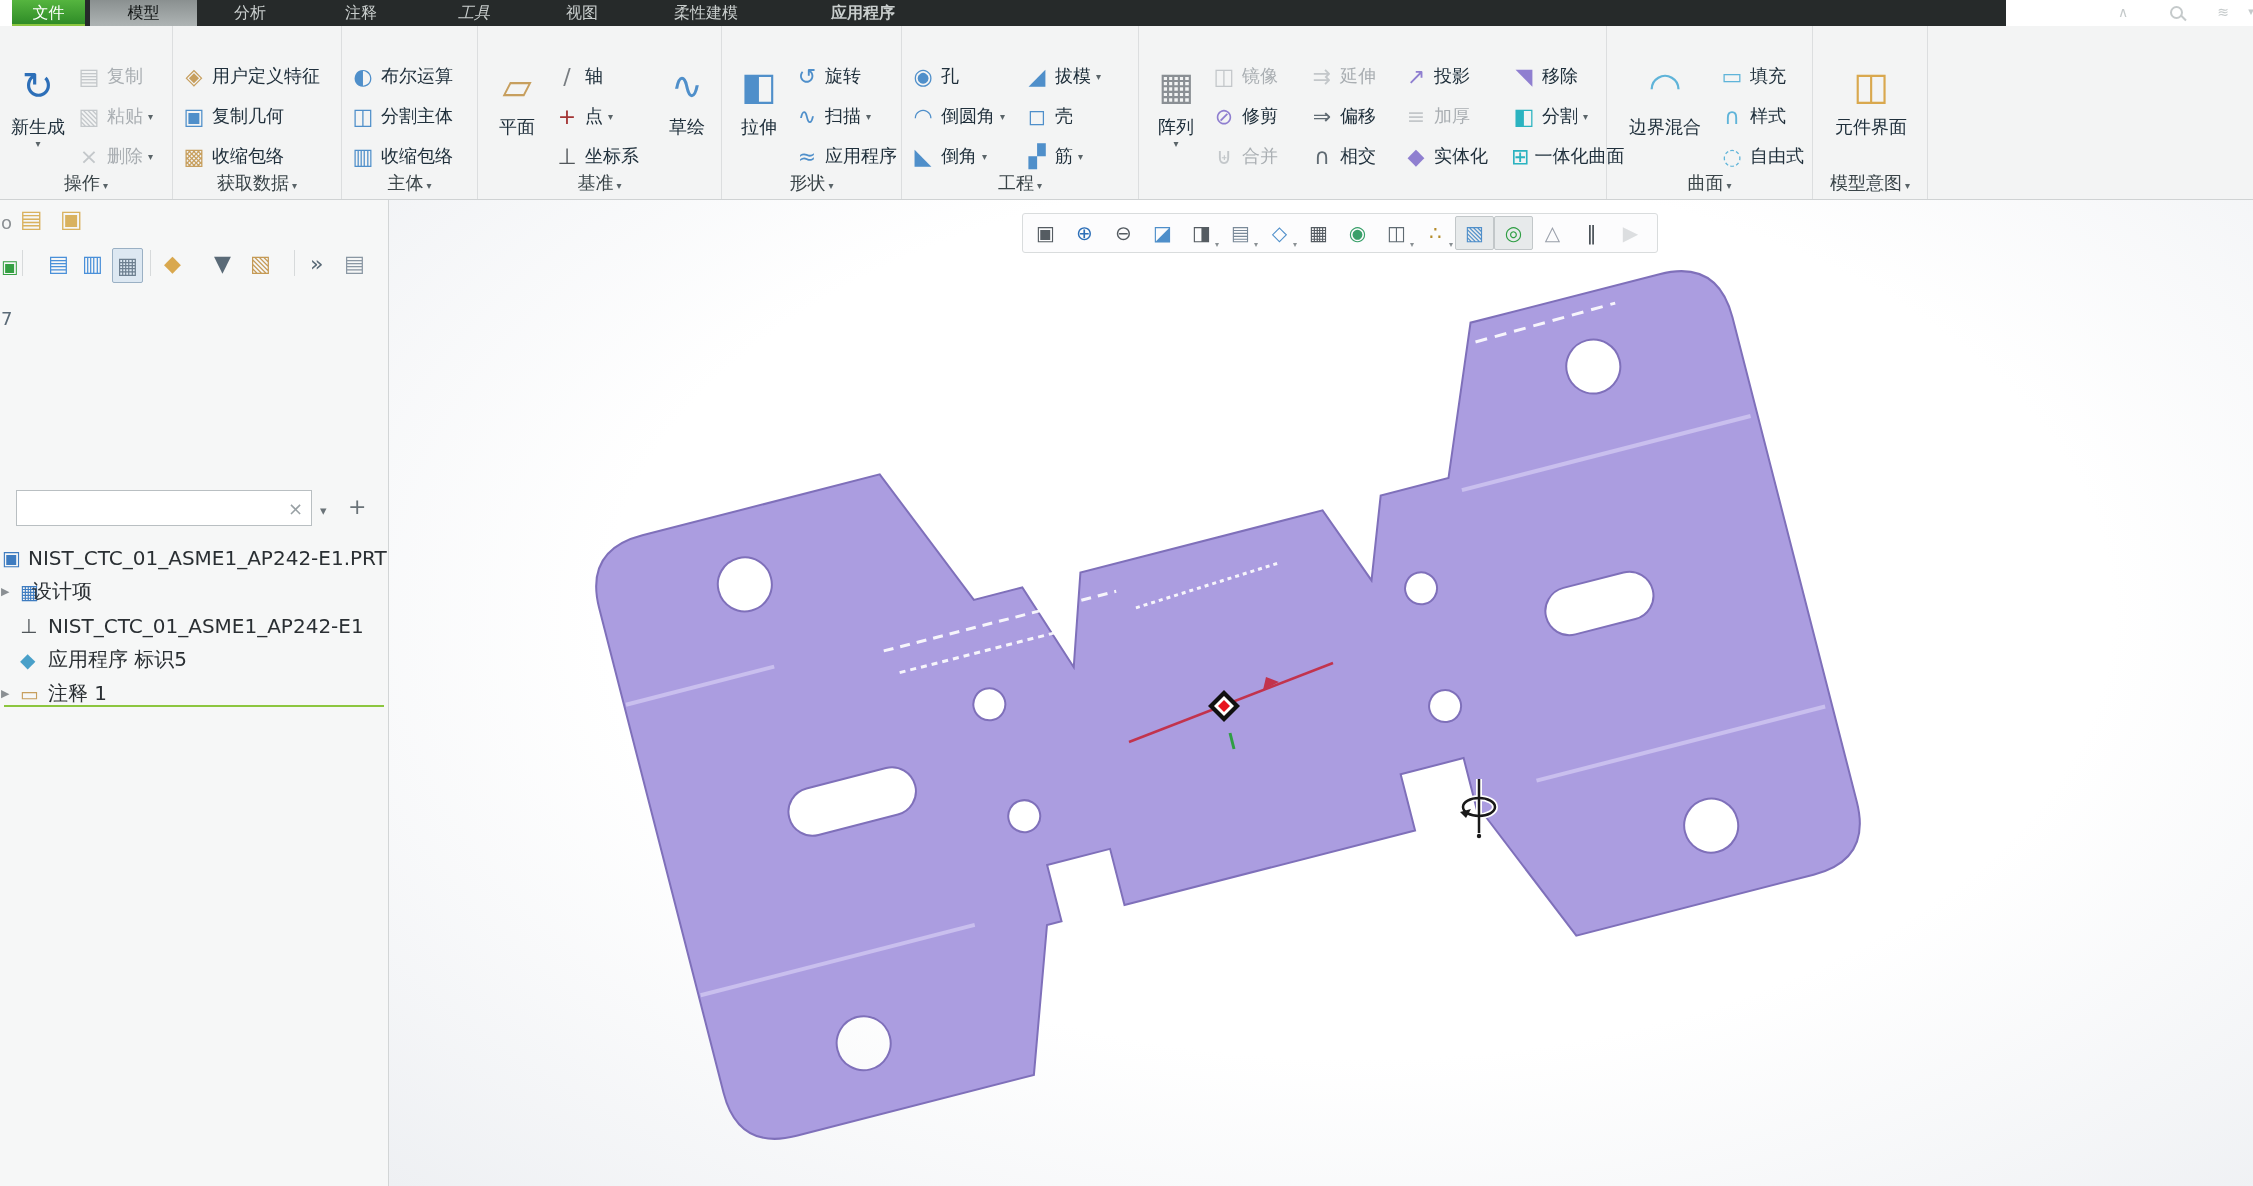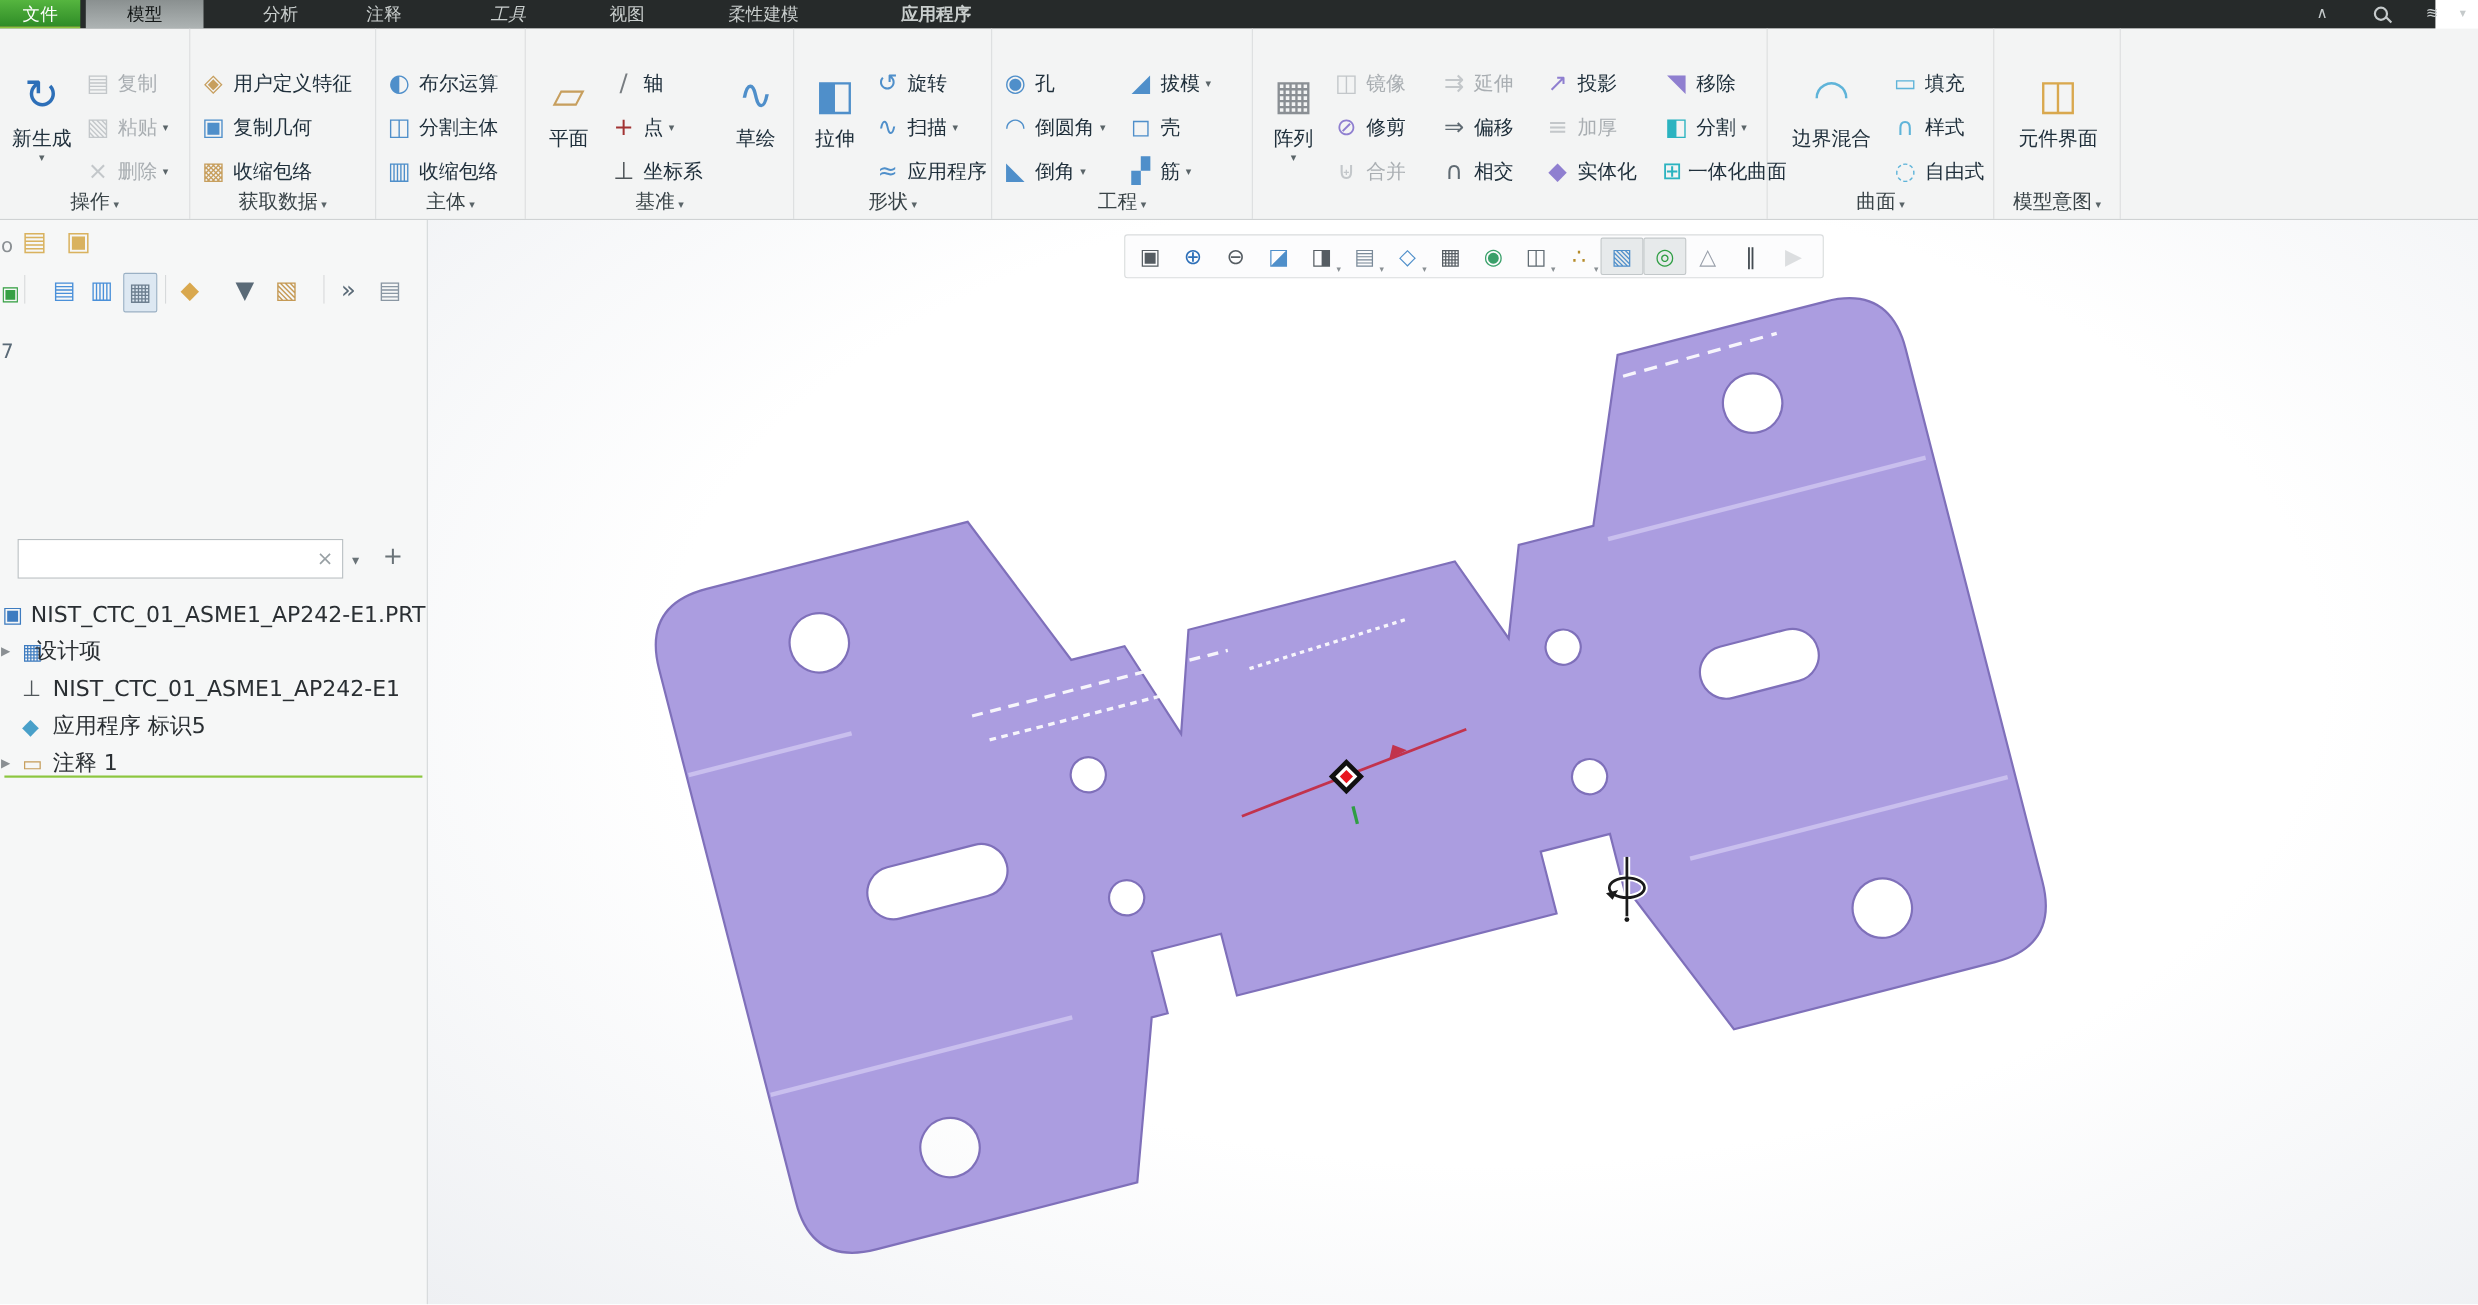--- a/index.html
+++ b/index.html
@@ -1,19 +1,19 @@
 <!DOCTYPE html>
 <html><head>
 <meta charset="utf-8">
 <style>
   html,body{margin:0;padding:0;background:#fff;}
   #stage{position:relative;width:2253px;height:1186px;overflow:hidden;
     font-family:"DejaVu Sans","Liberation Sans",sans-serif;background:#fff;}
   
-  #menubar{position:absolute;left:0;top:0;width:2214px;height:26px;background:#262a2a;}
+  #menubar{position:absolute;left:12px;top:0;width:1994px;height:26px;background:#262a2a;}
   #filebtn{position:absolute;left:0;top:0;width:73px;height:26px;line-height:26px;text-align:center;
     color:#fff;font-size:16px;background:linear-gradient(#55b53f,#2f8c27);border-bottom:2px solid #8cc63f;box-sizing:border-box;cursor:default;}
   .mtab{position:absolute;top:0;height:26px;line-height:26px;text-align:center;color:#c9cecd;font-size:16px;cursor:default;}
   .mtab.active{background:linear-gradient(#8a9090,#aeb4b4);color:#121616;}
   .wicon{position:absolute;top:0;height:26px;line-height:24px;color:#c5cacb;font-size:14px;text-align:center;width:22px;}
   .mag{position:absolute;top:6px;width:9px;height:9px;border:2px solid #c5cacb;border-radius:50%;}
   .mag:after{content:'';position:absolute;width:7px;height:2px;background:#c5cacb;transform:rotate(45deg);right:-6px;bottom:-2px;}
   
   #ribbon{position:absolute;left:0;top:26px;width:2253px;height:174px;background:#f3f4f4;border-bottom:1px solid #cfd2d3;box-sizing:border-box;}
   .rgroup{position:absolute;top:0;height:173px;border-right:1px solid #dcdedf;box-sizing:border-box;}
@@ -52,21 +52,21 @@
 </style>
 </head>
 <body>
 
 <div id="stage">
 
   <div id="menubar">
     <div id="filebtn">文件</div>
     <div id="menutabs">
         <div class="mtab active" style="left: 78px; width: 107px;">模型</div>
-        <div class="mtab" style="left: 205px; width: 66px; text-align: right;">分析</div>
+        <div class="mtab" style="left: 205px; width: 66px;">分析</div>
         <div class="mtab" style="left: 316px; width: 66px;">注释</div>
         <div class="mtab" style="left: 428px; width: 68px; font-style: italic;">工具</div>
         <div class="mtab" style="left: 536px; width: 68px;">视图</div>
         <div class="mtab" style="left: 633px; width: 122px;">柔性建模</div>
         <div class="mtab" style="left: 798px; width: 106px; font-weight: bold;">应用程序</div>
       </div>
     <div id="winicons">
       <div class="wicon" style="left:2100px;">∧</div>
       <div class="mag" style="left:2158px;"></div>
       <div class="wicon" style="left:2200px;">≋</div>

